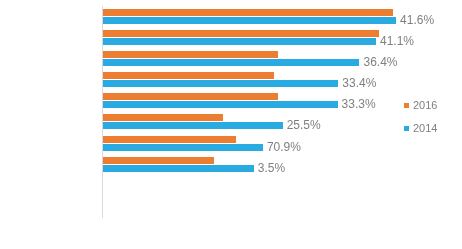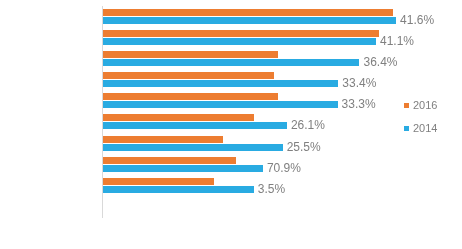--- a/index.html
+++ b/index.html
@@ -126,29 +126,20 @@
       <div class="cat-row">
         <div class="bar-wrap r-2016" style="width: 175.432px;">
           <div class="bar bar-2016" style="background: rgb(237, 125, 49); width: 100%;"></div>
         </div>
         <div class="bar-wrap r-2017" style="width: 234.614px;">
           <div class="bar bar-2017" style="background: rgb(41, 171, 226); width: 100%;"></div>
           <span class="bar-value">33.3%</span>
         </div>
       </div>
       <div class="cat-row">
-        <div class="bar-wrap r-2016" style="width: 150.773px;">
-          <div class="bar bar-2016" style="background: rgb(237, 125, 49); width: 100%;"></div>
-        </div>
-        <div class="bar-wrap r-2017" style="width: 183.886px;">
-          <div class="bar bar-2017" style="background: rgb(41, 171, 226); width: 100%;"></div>
-          <span class="bar-value">26.1%</span>
-        </div>
-      </div>
-      <div class="cat-row">
         <div class="bar-wrap r-2016" style="width: 119.773px;">
           <div class="bar bar-2016" style="background: rgb(237, 125, 49); width: 100%;"></div>
         </div>
         <div class="bar-wrap r-2017" style="width: 179.659px;">
           <div class="bar bar-2017" style="background: rgb(41, 171, 226); width: 100%;"></div>
           <span class="bar-value">25.5%</span>
         </div>
       </div>
       <div class="cat-row">
         <div class="bar-wrap r-2016" style="width: 133.159px;">

